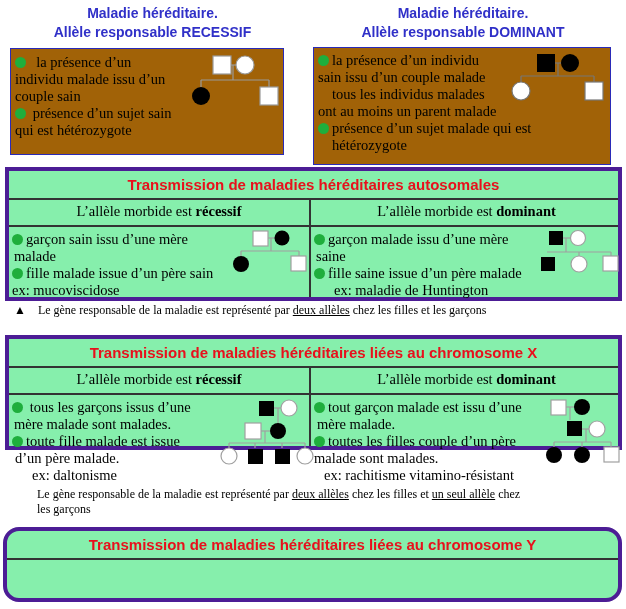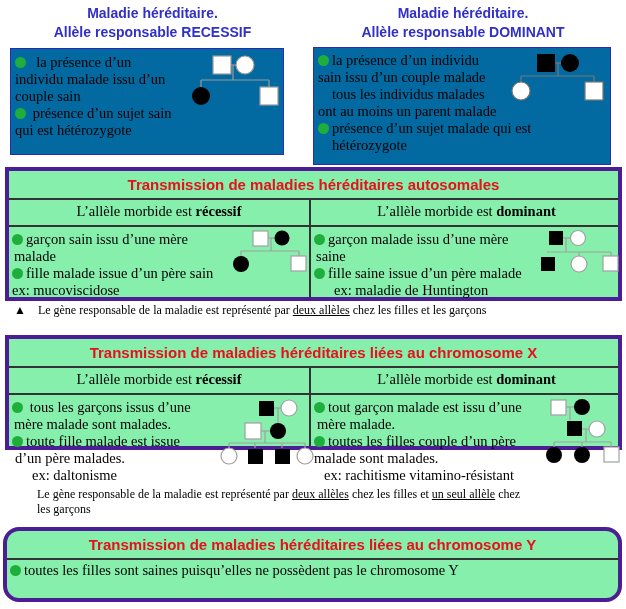--- a/index.html
+++ b/index.html
@@ -1,19 +1,19 @@
 <!DOCTYPE html>
 <html><head>
 <meta charset="utf-8">
 <style>
   html, body { margin:0; padding:0; background:#ffffff; }
   body { width:626px; height:609px; position:relative; overflow:hidden; font-family:"Liberation Serif", serif; color:#000; }
   .abs { position:absolute; }
   .blue-title { font-family:"Liberation Sans", sans-serif; font-weight:bold; color:#3030c8; font-size:14px; text-align:center; line-height:19px; }
-  .blue-box { border:1px solid #2a2ab8; background:#0369a1; box-sizing:border-box; }
+  .blue-box { border:1px solid #2a2ab8; background:#a16207; box-sizing:border-box; }
   .txt { font-size:14.5px; line-height:17px; white-space:nowrap; }
   .dot { display:inline-block; width:11px; height:11px; border-radius:50%; background:#1fae3c; vertical-align:-1px; margin-right:3px; }
   .tbl { border:4px solid #4c1d95; box-sizing:border-box; background:#86efac; }
   .red-title { font-family:"Liberation Sans", sans-serif; font-weight:bold; color:#e8101c; font-size:15px; text-align:center; white-space:nowrap; }
   .hline { position:absolute; left:0; right:0; height:2px; background:#333; }
   .vline { position:absolute; width:2px; background:#333; }
   .colhead { position:absolute; text-align:center; font-size:14.5px; white-space:nowrap; }
   .foot { font-size:12px; line-height:15px; white-space:nowrap; }
   .u { text-decoration:underline; }
   svg { position:absolute; overflow:visible; }
@@ -135,21 +135,21 @@
   <div class="hline" style="top:27px;"></div>
   <div class="hline" style="top:54px;"></div>
   <div class="vline" style="left:300px; top:27px; bottom:0;"></div>
   <div class="colhead" style="left:0; width:300px; top:32px;"><span>L’allèle morbide est </span><b>récessif</b></div>
   <div class="colhead" style="left:302px; width:311px; top:32px;"><span>L’allèle morbide est </span><b>dominant</b></div>
 
   <div class="abs txt" style="left:3px; top:60px;">
     <div><span class="dot"></span>&nbsp;<span>tous les garçons issus d’une</span></div>
     <div style="padding-left:2px;">mère malade sont malades.</div>
     <div><span class="dot"></span><span>toute fille malade est issue</span></div>
-    <div style="padding-left:3px;">d’un père malades.</div>
+    <div style="padding-left:3px;">d’un père malade.</div>
     <div style="padding-left:20px;">ex: daltonisme</div>
   </div>
   <svg style="left:210px; top:57px;" width="92" height="72">
     <rect x="40" y="5" width="15" height="15" fill="#000"></rect>
     <g stroke="#a0a0a0" fill="none" stroke-width="1.2">
       <circle cx="70" cy="12" r="8" fill="#fff"></circle>
       <line x1="55" y1="12" x2="62" y2="12"></line>
       <line x1="59" y1="12" x2="59" y2="28"></line>
       <rect x="26" y="27" width="16" height="16" fill="#fff"></rect>
       <line x1="42" y1="35" x2="52" y2="35"></line>
@@ -197,15 +197,14 @@
 
 <div class="abs foot" style="left:37px; top:487px;">
   <div><span>Le gène responsable de la maladie est représenté par </span><span class="u">deux allèles</span><span> chez les filles et </span><span class="u">un seul allèle</span><span> chez</span></div>
   <div>les garçons</div>
 </div>
 
 <div class="abs tbl" style="left:3px; top:527px; width:619px; height:75px;border-radius:16px;">
   <div class="abs red-title" style="left:0; right:0; top:5px;">Transmission de maladies héréditaires liées au chromosome Y</div>
   <div class="hline" style="top:27px;"></div>
   <div class="abs txt" style="left:3px; top:31px;">
-    <div><span class="dot"></span><span>toutes les filles sont saines puisqu’elles ne possèdent pas le chromosome Y</span></div>
   </div>
 </div>
 
 </body></html>

